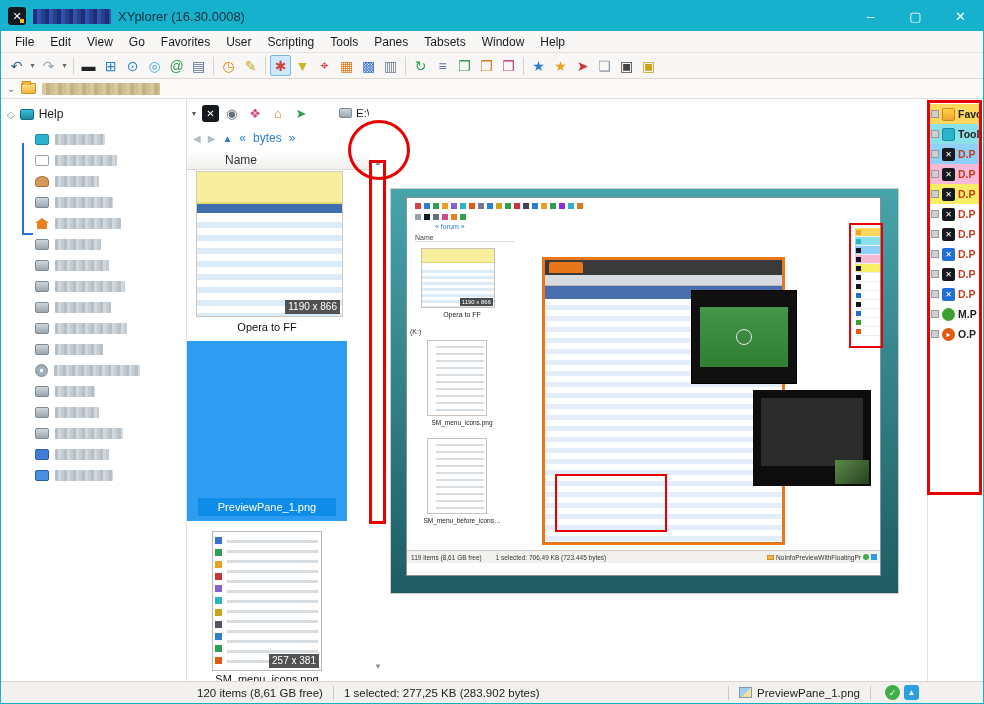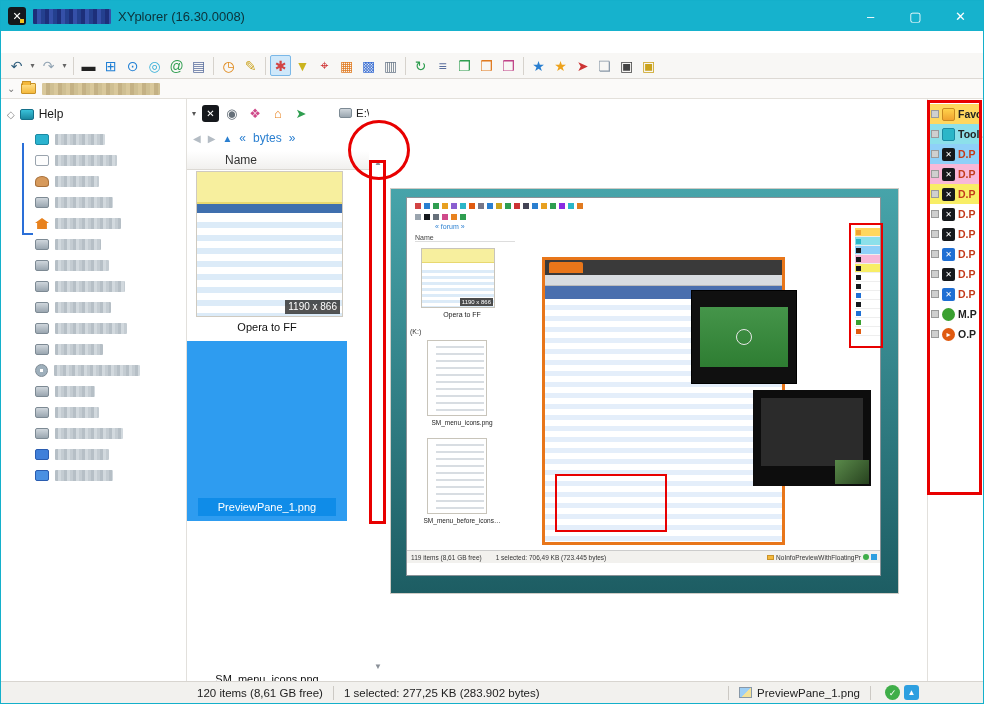--- a/index.html
+++ b/index.html
@@ -225,20 +225,47 @@
     <span class="app-icon">✕<i></i></span>
     <span class="cens cens-blue"></span>
     <span class="title-text">XYplorer (16.30.0008)</span>
     <span class="win-btns">
       <span class="wbtn">–</span>
       <span class="wbtn">▢</span>
       <span class="wbtn">✕</span>
     </span>
   </div>
 
+  <div class="menubar">
+
+      <span class="menu-item">File</span>
+
+      <span class="menu-item">Edit</span>
+
+      <span class="menu-item">View</span>
+
+      <span class="menu-item">Go</span>
+
+      <span class="menu-item">Favorites</span>
+
+      <span class="menu-item">User</span>
+
+      <span class="menu-item">Scripting</span>
+
+      <span class="menu-item">Tools</span>
+
+      <span class="menu-item">Panes</span>
+
+      <span class="menu-item">Tabsets</span>
+
+      <span class="menu-item">Window</span>
+
+      <span class="menu-item">Help</span>
+
+  </div>
 
   <div class="toolbar">
 
       <span class="tbi" style="color: rgb(47, 93, 124);">↶</span>
 
       <span class="tbi dd" style="color: rgb(102, 102, 102);">▾</span>
 
       <span class="tbi" style="color: rgb(147, 165, 180);">↷</span>
 
       <span class="tbi dd" style="color: rgb(102, 102, 102);">▾</span>
@@ -446,20 +473,25 @@
       <div class="t1-band"></div>
       <div class="t1-rows"></div>
       <span class="badge">1190 x 866</span>
     </div>
     <div class="caption cap1">Opera to FF</div>
 
     <div class="sel-panel">
       <div class="t2cap">PreviewPane_1.png</div>
     </div>
 
+    <div class="thumb3">
+      <div class="t3-iconcol"></div>
+      <div class="t3-rows"></div>
+      <span class="badge">257 x 381</span>
+    </div>
     <div class="caption cap3">SM_menu_icons.png</div>
   </div>
 
   <div class="vscroll">
     <span class="scrollbtn sb-up">▲</span>
     <span class="scrollbtn sb-down">▼</span>
   </div>
 
   <div class="preview">
     <div class="shot">

